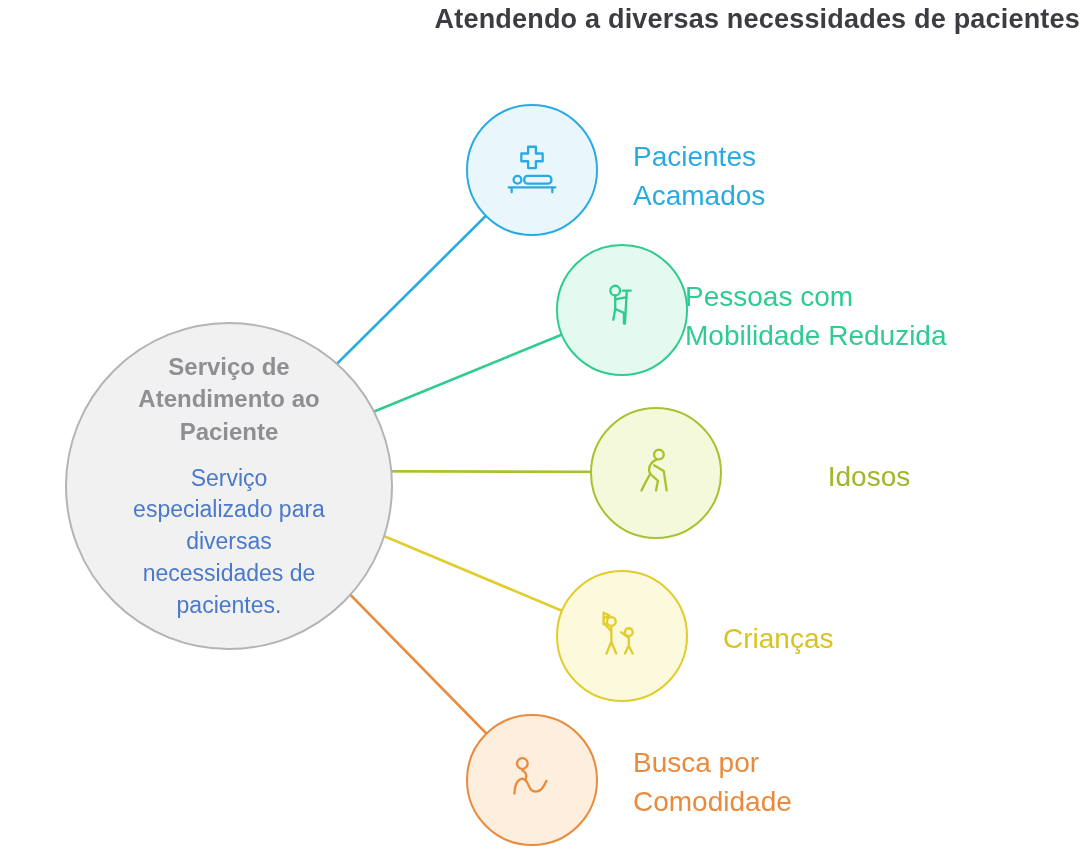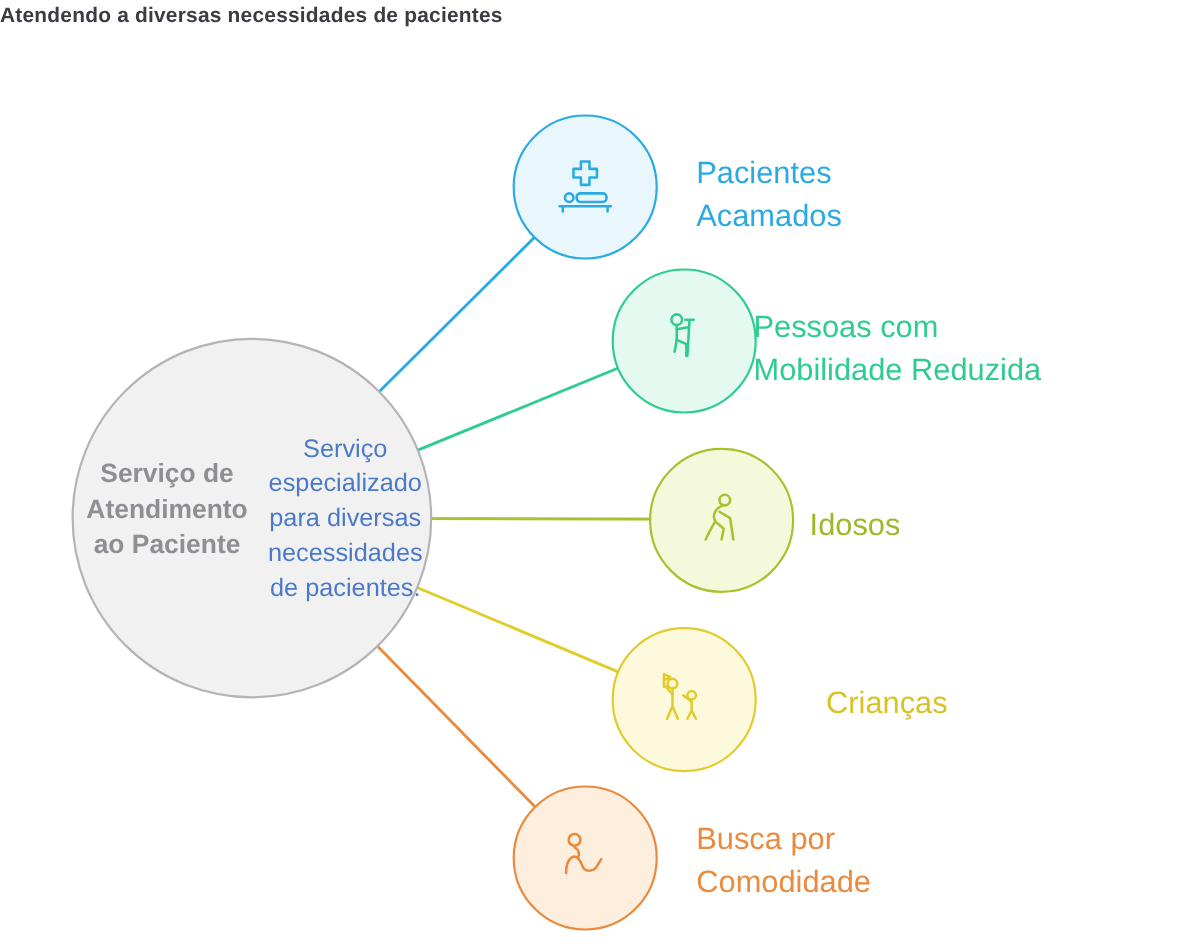--- a/index.html
+++ b/index.html
@@ -1,37 +1,37 @@
 <!DOCTYPE html>
 <html style="--title: #3c3c42; --center_fill: #f1f1f2; --center_border: #b4b4b8; --center_title: #8e8e93; --center_desc: #4a79c9; --blue: #29abe2; --blue_fill: #e9f7fd; --green: #2ecc8e; --green_fill: #e4f9ef; --olive: #a6c32f; --olive_fill: #f4f9dc; --olive_text: #9fb729; --yellow: #e0cd2c; --yellow_fill: #fcf9dd; --yellow_text: #d8c322; --orange: #e98a3d; --orange_fill: #fdeede;"><head>
 <meta charset="utf-8">
 <style>
   html,body{margin:0;padding:0;background:#fff;}
   body{font-family:"Liberation Sans", sans-serif;}
   .stage{position:relative;width:1080px;height:863px;background:#ffffff;overflow:hidden;}
 
   .page-title{
     position:absolute;top:4px;left:0;width:100%;
-    text-align:left;font-size:19px;font-weight:700;color:var(--title);
+    text-align:right;font-size:27px;font-weight:700;color:var(--title);
     letter-spacing:.2px;
   }
 
   svg.connectors{position:absolute;left:0;top:0;z-index:0;}
   .connector{stroke-width:2.6;fill:none;}
   .c-blue{stroke:var(--blue);}
   .c-green{stroke:var(--green);}
   .c-olive{stroke:var(--olive);}
   .c-yellow{stroke:var(--yellow);}
   .c-orange{stroke:var(--orange);}
 
   .center-node{
-    position:absolute;left:65px;top:307px;width:328px;height:328px;
+    position:absolute;left:65px;top:322px;width:328px;height:328px;
     border-radius:50%;box-sizing:border-box;
     background:var(--center_fill);border:2.5px solid var(--center_border);
-    z-index:1;display:flex;align-items:center;justify-content:center;
+    z-index:1;display:flex;flex-direction:column;align-items:center;justify-content:center;
     text-align:center;
   }
   .center-title{
     width:220px;font-size:24px;font-weight:700;color:var(--center_title);
     line-height:1.36;margin-bottom:14px;
   }
   .center-desc{
     width:200px;font-size:23px;color:var(--center_desc);line-height:1.38;
   }
 
@@ -45,22 +45,22 @@
   .n-green{left:556px;top:244px;border-color:var(--green);background:var(--green_fill);color:var(--green);}
   .n-olive{left:590px;top:407px;border-color:var(--olive);background:var(--olive_fill);color:var(--olive);}
   .n-yellow{left:556px;top:570px;border-color:var(--yellow);background:var(--yellow_fill);color:var(--yellow);}
   .n-orange{left:466px;top:714px;border-color:var(--orange);background:var(--orange_fill);color:var(--orange);}
 
   .node-label{
     position:absolute;font-size:28px;line-height:1.38;z-index:1;font-weight:400;
   }
   .l-blue{left:633px;top:138px;width:150px;color:var(--blue);}
   .l-green{left:685px;top:278px;width:270px;color:var(--green);}
-  .l-olive{left:736px;top:458px;width:200px;color:var(--olive_text);}
-  .l-yellow{left:723px;top:620px;width:200px;color:var(--yellow_text);margin-left:28px;}
+  .l-olive{left:769px;top:458px;width:200px;color:var(--olive_text);text-align:center;}
+  .l-yellow{left:723px;top:620px;width:200px;color:var(--yellow_text);}
   .l-orange{left:633px;top:744px;width:160px;color:var(--orange);}
 </style>
 </head>
 <body>
 
 <div class="stage">
 
   <div class="page-title">Atendendo a diversas necessidades de pacientes</div>
 
   <svg class="connectors" width="1080" height="863" viewBox="0 0 1080 863">

